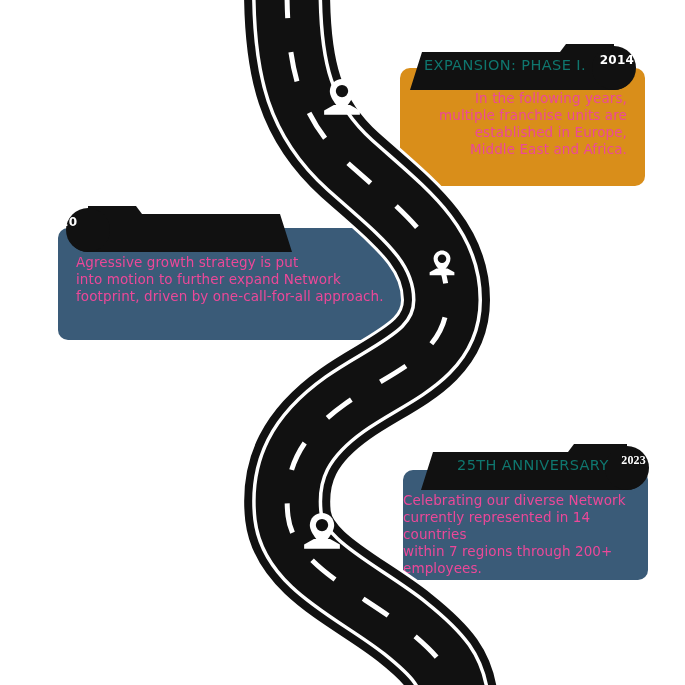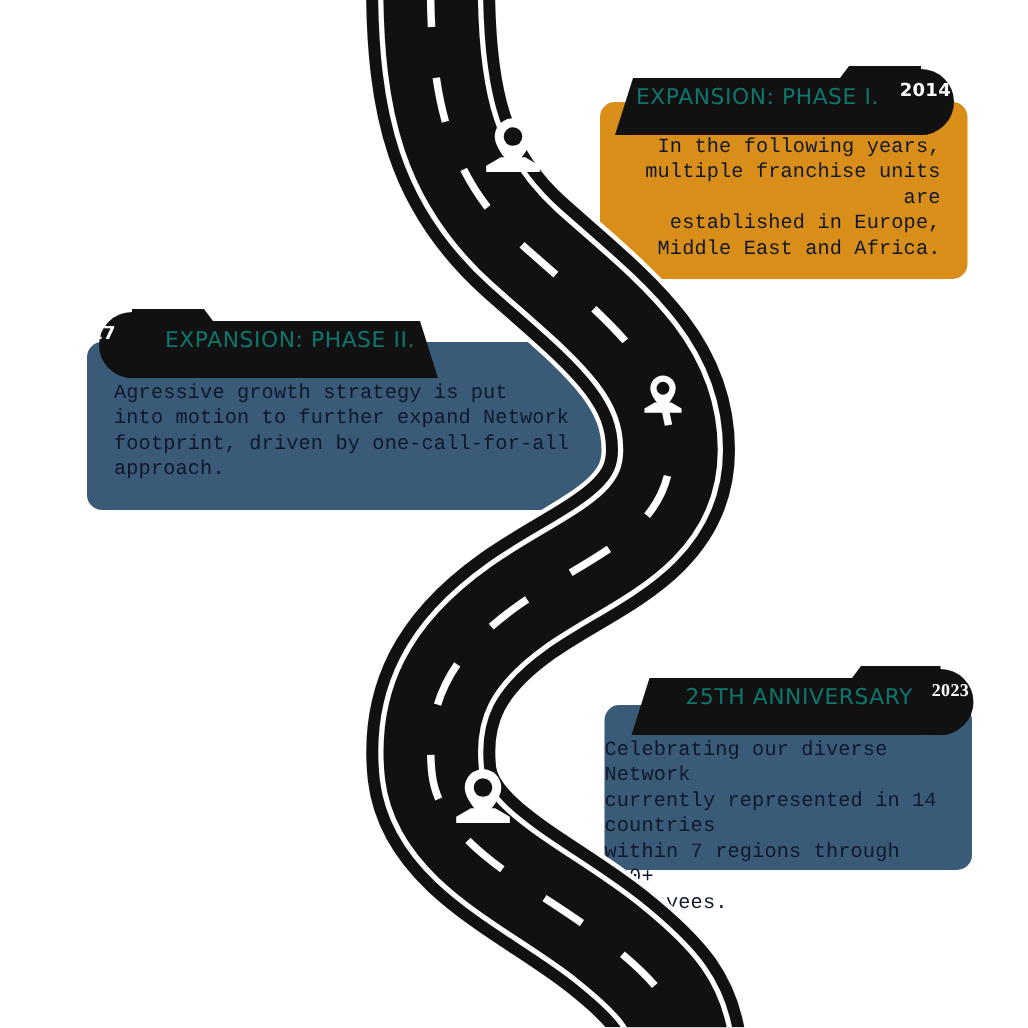--- a/index.html
+++ b/index.html
@@ -13,23 +13,22 @@
     height: 685px;
     background: #ffffff;
     overflow: hidden;
     font-family: "DejaVu Sans", "Liberation Sans", sans-serif;
   }
 
   
   .card {
     position: absolute;
     box-sizing: border-box;
-    color: #0f172a;
+    color: #ec4899;
     z-index: 2;
-    font-family: Liberation Mono, monospace;
   }
   .card-body {
     position: absolute;
     left: 0; top: 0;
     width: 100%; height: 100%;
     border-radius: 10px;
   }
   .card-text {
     position: relative;
     z-index: 3;
@@ -204,22 +203,21 @@
     <span class="rib-label">EXPANSION: PHASE I.</span>
     <span class="rib-year">2014</span>
   </div>
 
   <div class="ribbon" id="ribbon-2020">
     <svg width="272" height="46" viewBox="0 0 272 46" aria-hidden="true">
       <path d="M262 46 L250 8 L112 8 L106 0 L58 0 L58 6
                A20 20 0 0 0 58 46 Z" fill="#111111"></path>
       <circle cx="58" cy="24" r="22" fill="#111111"></circle>
     </svg>
-    <span class="rib-year">2017</span>
-    <span class="rib-label">EXPANSION: PHASE II.</span>
+    <span class="rib-year">2020</span>
   </div>
 
   <div class="ribbon" id="ribbon-2023">
     <svg width="250" height="46" viewBox="0 0 250 46" aria-hidden="true">
       <path d="M8 46 L20 8 L155 8 L161 0 L214 0 L214 6
                A20 20 0 0 1 214 46 Z" fill="#111111"></path>
       <circle cx="214" cy="24" r="22" fill="#111111"></circle>
     </svg>
     <span class="rib-label">25TH ANNIVERSARY</span>
     <span class="rib-year">2023</span>

